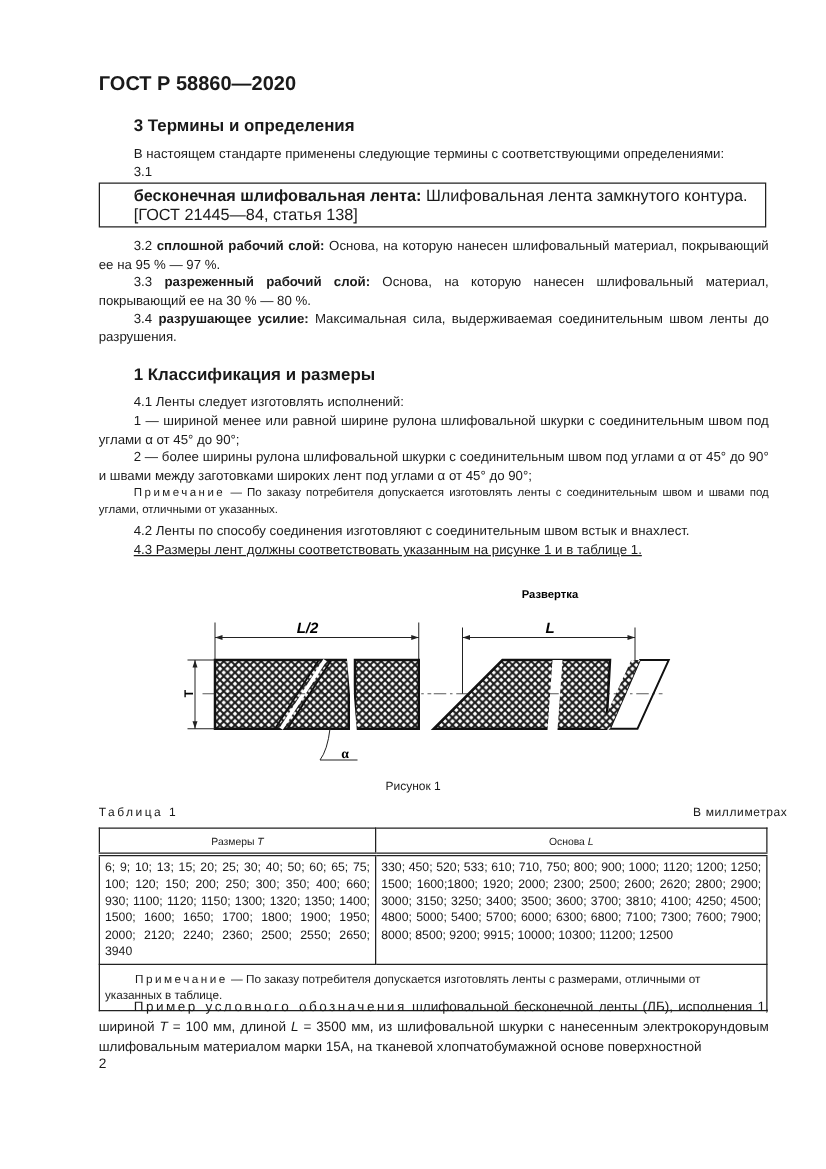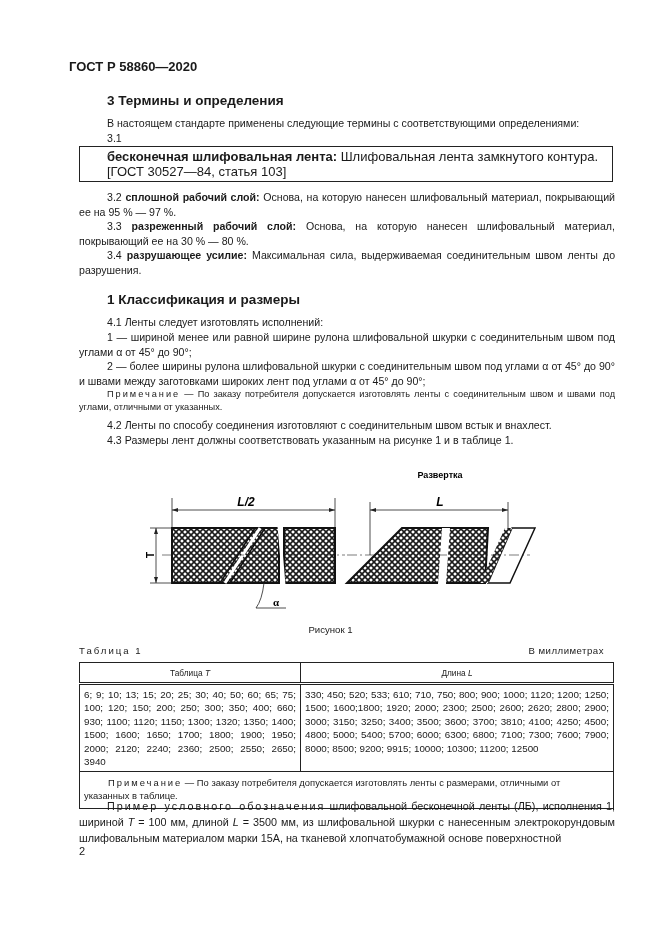--- a/index.html
+++ b/index.html
@@ -1,19 +1,19 @@
 <!DOCTYPE html>
 <html><head>
 <meta charset="utf-8">
 <style>
   html, body { margin:0; padding:0; background:#ffffff; }
   body { width:661px; height:935px; position:relative; overflow:hidden;
          font-family:"Liberation Sans", sans-serif; color:#1a1a1a; }
   .abs { position:absolute; }
-  .hdr { left:69px; top:59px; font-size:13px; font-weight:bold; }
+  .hdr { left:79px; top:59px; font-size:16px; font-weight:bold; }
   .h2 { left:107px; font-size:13.5px; font-weight:bold; }
   .p { left:79px; width:536px; font-size:10.6px; line-height:14.5px; text-align:justify; }
   .ind { text-indent:28px; }
   .term-box { left:79px; top:146px; width:534px; height:36px; border:1px solid #222; box-sizing:border-box;
               padding:2px 0 0 27px; font-size:13px; line-height:15px; }
   .note { font-size:9.2px; line-height:13px; }
   .spaced { letter-spacing:2px;text-align:right; }
   b { font-weight:bold; }
   i { font-style:italic; }
   table.t1 { position:absolute; left:79px; top:651px; width:535px; border-collapse:collapse; font-size:9.8px; }
@@ -29,34 +29,34 @@
 
 <div class="abs hdr">ГОСТ Р 58860—2020</div>
 
 <div class="abs h2" style="top:93px;">3 Термины и определения</div>
 <div class="abs p" style="top:116px; left:107px; width:508px;">
   <div>В настоящем стандарте применены следующие термины с соответствующими определениями:</div>
   <div>3.1</div>
 </div>
 <div class="abs term-box">
   <div><b>бесконечная шлифовальная лента:</b><span> Шлифовальная лента замкнутого контура.</span></div>
-  <div>[ГОСТ 30527—84, статья 103]</div>
+  <div>[ГОСТ 21445—84, статья 138]</div>
 </div>
 
 <div class="abs p ind" style="top:190px;"><span>3.2 </span><b>сплошной рабочий слой:</b><span> Основа, на которую нанесен шлифовальный материал, покрывающий ее на 95 % — 97 %.</span></div>
 <div class="abs p ind" style="top:219px;"><span>3.3 </span><b>разреженный рабочий слой:</b><span> Основа, на которую нанесен шлифовальный материал, покрывающий ее на 30 % — 80 %.</span></div>
 <div class="abs p ind" style="top:248px;"><span>3.4 </span><b>разрушающее усилие:</b><span> Максимальная сила, выдерживаемая соединительным швом ленты до разрушения.</span></div>
 
 <div class="abs h2" style="top:292px;">1 Классификация и размеры</div>
 <div class="abs p ind" style="top:315px;">4.1 Ленты следует изготовлять исполнений:</div>
 <div class="abs p ind" style="top:330px;">1 — шириной менее или равной ширине рулона шлифовальной шкурки с соединительным швом под углами α от 45° до 90°;</div>
 <div class="abs p ind" style="top:359px;">2 — более ширины рулона шлифовальной шкурки с соединительным швом под углами α от 45° до 90° и швами между заготовками широких лент под углами α от 45° до 90°;</div>
 <div class="abs p ind note" style="top:388px;"><span class="spaced">Примечание</span><span> — По заказу потребителя допускается изготовлять ленты с соединительным швом и швами под углами, отличными от указанных.</span></div>
 <div class="abs p ind" style="top:418px;">4.2 Ленты по способу соединения изготовляют с соединительным швом встык и внахлест.</div>
-<div class="abs p ind" style="top:433px;">4.3 Размеры лент должны соответствовать указанным на рисунке 1 и в таблице 1.</div>
+<div class="abs p ind" style="top:433px;text-decoration:underline;">4.3 Размеры лент должны соответствовать указанным на рисунке 1 и в таблице 1.</div>
 
 <svg class="abs" style="left:140px; top:460px;" width="430" height="160" viewBox="0 0 430 160">
   <defs>
     <pattern id="hatch" width="6" height="6" patternUnits="userSpaceOnUse">
       <rect width="6" height="6" fill="#ffffff"></rect>
       <path d="M0,0 L6,6 M6,0 L0,6" stroke="#1a1a1a" stroke-width="1.6"></path>
     </pattern>
   </defs>
 
   <g>
@@ -95,27 +95,27 @@
     <polygon points="372,68 348,123 340,123 365,68" fill="url(#hatch)"></polygon>
     <line x1="207" y1="95" x2="390" y2="95" stroke="#222" stroke-width="0.6" stroke-dasharray="10,3,2,3"></line>
   </g>
   <text x="300" y="18" font-size="9" font-weight="bold" text-anchor="middle" font-family="Liberation Sans, sans-serif">Развертка</text>
   <text x="300" y="46" font-size="12" font-style="italic" font-weight="bold" text-anchor="middle" font-family="Liberation Sans, sans-serif">L</text>
 </svg>
 
 <div class="abs cap" style="left:0; width:661px; text-align:center; top:624px;">Рисунок 1</div>
 
 <div class="abs cap spaced" style="left:79px; top:645px;">Таблица 1</div>
-<div class="abs cap" style="right:57px; top:645px; letter-spacing:0.5px;">В миллиметрах</div>
+<div class="abs cap" style="right:31px; top:645px; letter-spacing:0.5px;">В миллиметрах</div>
 
 <table class="t1" style="top:662px;">
   <tbody>
       <tr class="hrow">
-    <td class="head" style="width:218px;"><span>Таблица </span><i>T</i></td>
-    <td class="head"><span>Длина </span><i>L</i></td>
+    <td class="head" style="width:218px;"><span>Размеры </span><i>T</i></td>
+    <td class="head"><span>Основа </span><i>L</i></td>
   </tr>
   <tr>
     <td class="vals">6; 9; 10; 13; 15; 20; 25; 30; 40; 50; 60; 65; 75; 100; 120; 150; 200; 250; 300; 350; 400; 660; 930; 1100; 1120; 1150; 1300; 1320; 1350; 1400; 1500; 1600; 1650; 1700; 1800; 1900; 1950; 2000; 2120; 2240; 2360; 2500; 2550; 2650; 3940</td>
     <td class="vals">330; 450; 520; 533; 610; 710, 750; 800; 900; 1000; 1120; 1200; 1250; 1500; 1600;1800; 1920; 2000; 2300; 2500; 2600; 2620; 2800; 2900; 3000; 3150; 3250; 3400; 3500; 3600; 3700; 3810; 4100; 4250; 4500; 4800; 5000; 5400; 5700; 6000; 6300; 6800; 7100; 7300; 7600; 7900; 8000; 8500; 9200; 9915; 10000; 10300; 11200; 12500</td>
   </tr>
   <tr>
     <td class="noteCell" colspan="2"><span style="padding-left:24px;" class="spaced">Примечание</span><span> — По заказу потребителя допускается изготовлять ленты с размерами, отличными от указанных в таблице.</span></td>
   </tr>
 </tbody>
   </table>

